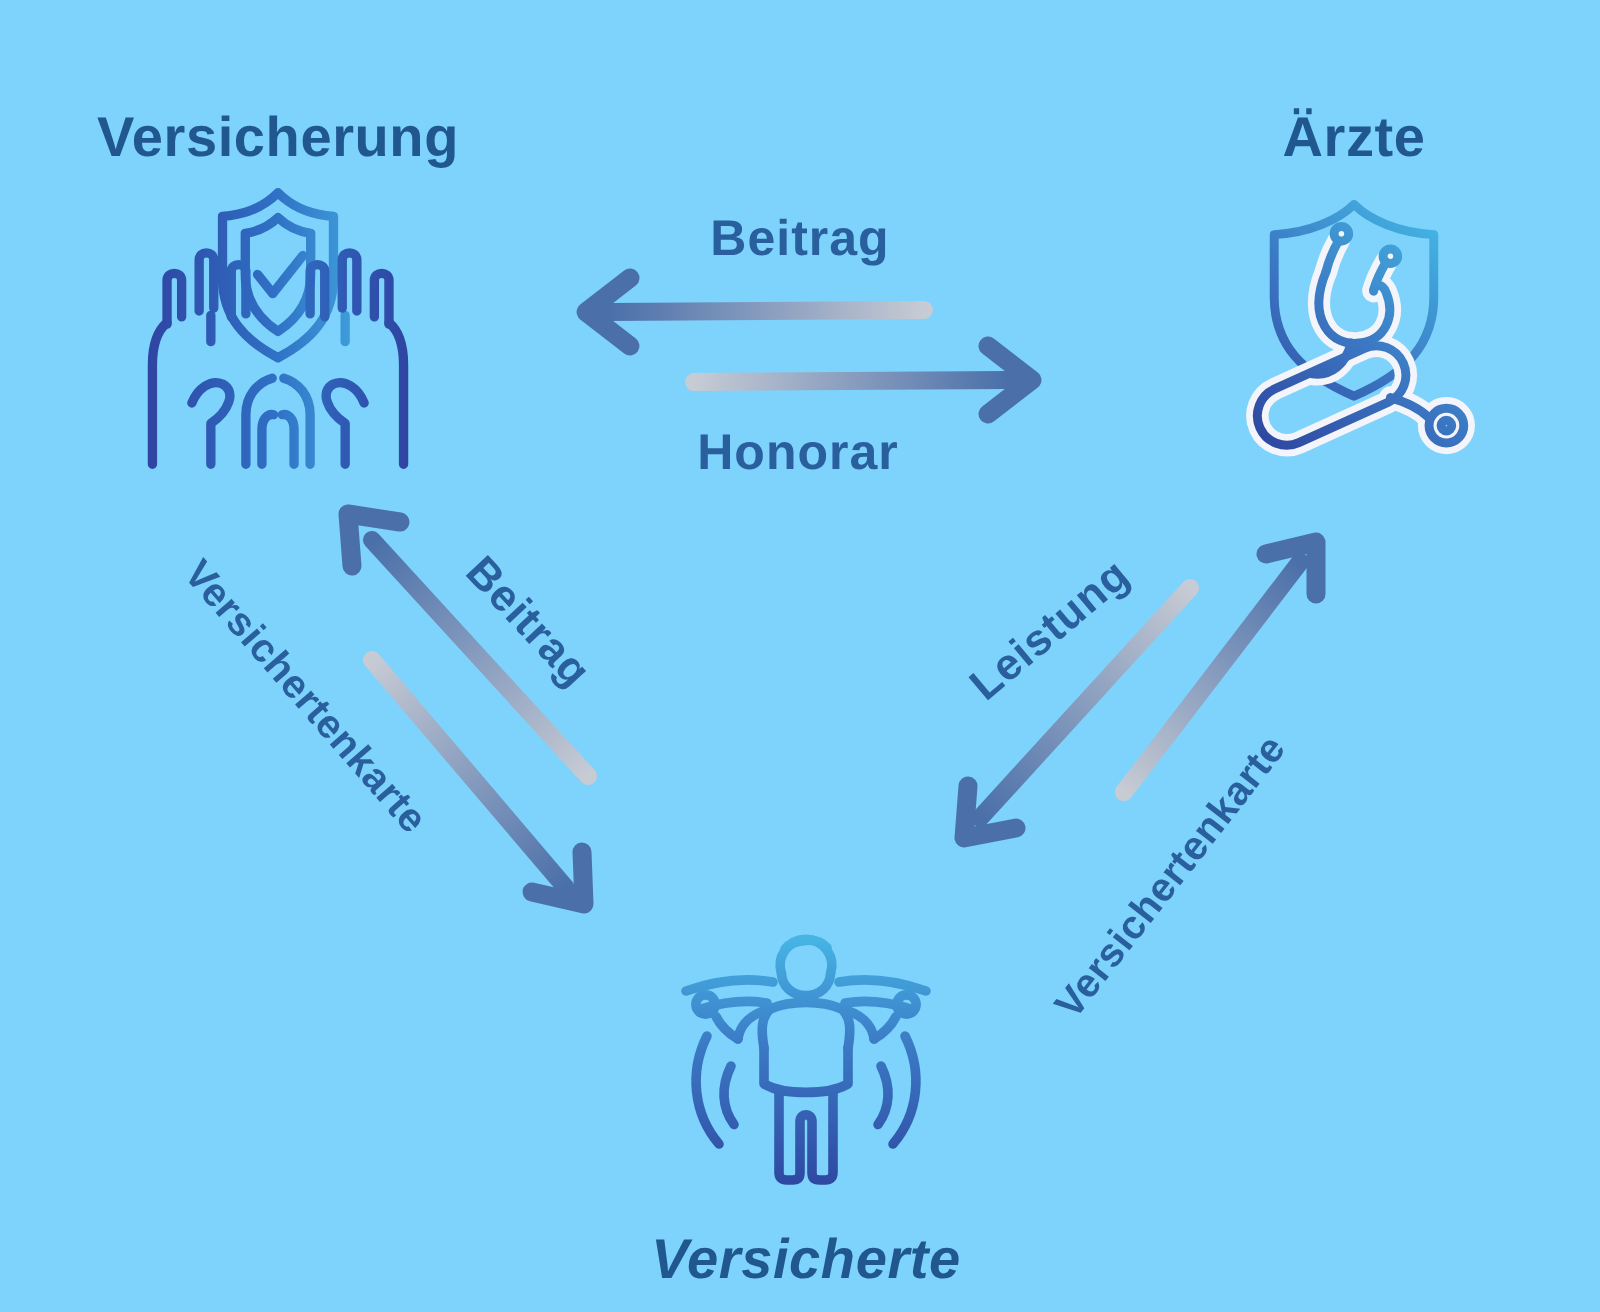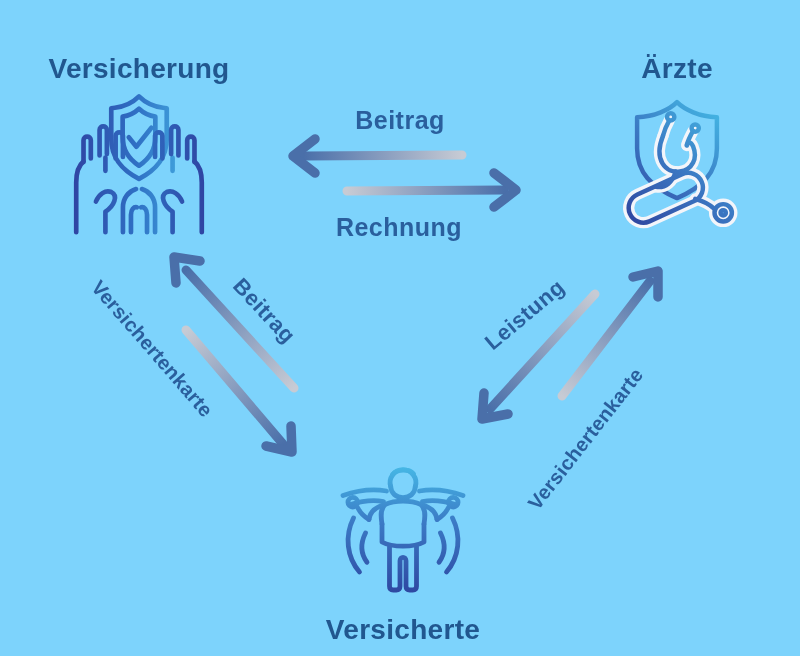--- a/index.html
+++ b/index.html
@@ -10,21 +10,21 @@
 
   .node{position:absolute;width:200px;display:flex;flex-direction:column;align-items:center;}
   #node-insurance{left:39px;top:52px;}
   #node-doctors{left:577px;top:52px;justify-content:space-between;}
   #node-insured{left:303px;top:455px;}
 
   .node-title{font-weight:700;font-size:28px;letter-spacing:.3px;color:#21578f;
               line-height:34px;white-space:nowrap;}
   #node-insurance .node-icon{margin-top:6px;}
   #node-doctors .node-icon{margin-top:8px;}
-  #node-insured .node-title{margin-top:8px;}
+  #node-insured .node-title{margin-top:8px;font-style:italic;}
 
   .edge-label{position:absolute;font-weight:700;color:#2a5f9d;white-space:nowrap;
               transform-origin:center;}
   #label-rechnung{left:400px;top:120px;font-size:25px;letter-spacing:.5px;
                   transform:translate(-50%,-50%);}
   #label-honorar{left:399px;top:227px;font-size:25px;letter-spacing:.5px;
                  transform:translate(-50%,-50%);}
   #label-beitrag{left:264px;top:311px;font-size:22px;letter-spacing:.5px;
                  transform:translate(-50%,-50%) rotate(47deg);}
   #label-vk-left{left:152px;top:349px;font-size:20px;letter-spacing:.3px;
@@ -211,19 +211,19 @@
         <path d="M10,27 C20,23.5 30,22.5 39,24"></path>
         <path d="M15,33 C23,30.5 31,30 37,31"></path>
         <path d="M61,24 C70,22.5 80,23.5 90,27"></path>
         <path d="M63,31 C69,30 77,30.5 85,33"></path>
       </g>
     </svg>
     <div class="node-title">Versicherte</div>
   </div>
 
   <div class="edge-label" id="label-rechnung">Beitrag</div>
-  <div class="edge-label" id="label-honorar">Rechnung</div>
+  <div class="edge-label" id="label-honorar">Honorar</div>
   <div class="edge-label" id="label-beitrag">Beitrag</div>
   <div class="edge-label" id="label-vk-left">Versichertenkarte</div>
   <div class="edge-label" id="label-leistung">Leistung</div>
   <div class="edge-label" id="label-vk-right">Versichertenkarte</div>
 
 </div>
 
 </body></html>

